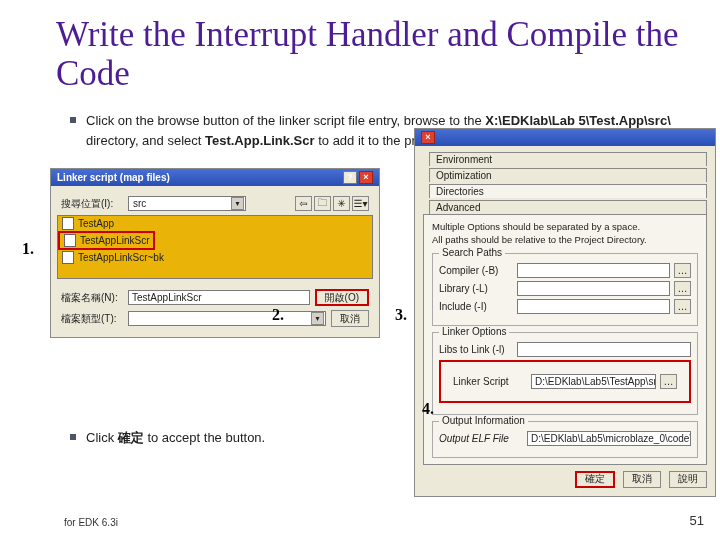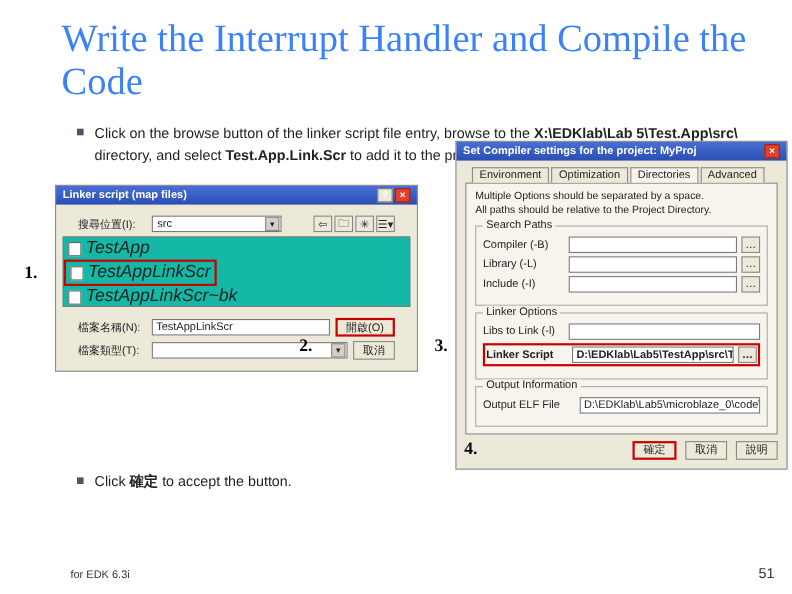--- a/index.html
+++ b/index.html
@@ -16,21 +16,21 @@
     position: absolute;
     inset: 0;
     padding: 16px 20px 28px 56px;
   }
   h1 {
     font-family: "Times New Roman", Times, serif;
     font-weight: 400;
     font-size: 35px;
     line-height: 1.1;
     margin: 0 0 18px 0;
-    color: #3b82f6;
+    color: #4c1d95;
   }
   .bullet {
     display: flex;
     gap: 10px;
     font-size: 13px;
     line-height: 1.5;
     margin: 0 0 14px 14px;
     color: #222;
   }
   .bullet .sq {
@@ -72,47 +72,47 @@
     width: 14px; height: 13px; background: #ece9d8; border: 1px solid #777;
     text-align: center; font-size: 9px; line-height: 11px; font-family: Arial;
     cursor: pointer;
   }
   .xbtn { color: #fff; background: #e04030; border-color: #a02010; }
   .dlg .body { padding: 6px; }
   .field {
     background: #fff; border: 1px solid #7a7a7a; height: 15px;
     padding: 0 3px; font-size: 10px; display: flex; align-items: center; overflow: hidden; white-space: nowrap;
   }
-  label.row { display: flex; align-items: center; gap: 5px; margin: 4px 14px; font-size: 10px; }
+  label.row { display: flex; align-items: center; gap: 5px; margin: 4px 4px; font-size: 10px; }
   label.row .lbl { flex: none; }
   .btn {
     background: #ece9d8; border: 1px solid #888; padding: 1px 8px;
     font-size: 10px; cursor: pointer; height: 17px; display: inline-flex; align-items: center;
   }
   .dropdown {
     background: #fff; border: 1px solid #7a7a7a; height: 15px; font-size: 10px;
     display: flex; align-items: center; justify-content: space-between; padding: 0 1px 0 4px;
   }
   .dropdown .arr {
     width: 13px; height: 13px; background: #d4d0c8; border: 1px solid #888;
     display: flex; align-items: center; justify-content: center; font-size: 8px;
   }
   .listbox {
-    background: #14b8a6; border: 1px solid #7a7a7a; font-size: 16px; font-style: italic;
+    background: #eab308; border: 1px solid #7a7a7a; font-size: 10px;
   }
   .listbox .item {
     padding: 1px 4px; display: flex; align-items: center; gap: 4px;
   }
   .file-ico::before {
     content: ""; width: 10px; height: 11px; background: #fff;
     border: 1px solid #666; display: inline-block;
   }
 
   
-  .tabs { display: flex; gap: 2px; margin-bottom: 0; padding-left: 6px; font-size: 10px; }
+  .tabs { display: flex; gap: 2px; margin-bottom: 0; padding-left: 6px; font-size: 10px; flex-direction: column; }
   .tab {
     background: #ece9d8; border: 1px solid #888; border-bottom: none;
     padding: 1px 6px; cursor: pointer;
   }
   .tab.active { background: #f6f4ec; font-weight: 400; }
   .tab-body {
     border: 1px solid #888; background: #f6f4ec; padding: 6px 8px; font-size: 10px;
   }
   .group {
     border: 1px solid #aaa; padding: 6px 6px 8px 6px; margin-top: 6px; position: relative;
@@ -204,21 +204,20 @@
           <span class="btn">取消</span>
         </label>
       </div>
     </div>
 
     <div class="callout" style="left:216px; top:142px;">2.</div>
     <div class="callout" style="left:339px; top:142px;">3.</div>
 
     <div class="dlg" style="left:358px; top:-36px; width:302px;">
       <div class="title">
-        <span>Set Compiler settings for the project: MyProj</span>
         <span class="xbtn">×</span>
       </div>
       <div class="body" style="padding:6px 8px 8px 8px;">
         <div class="tabs">
           <span class="tab">Environment</span>
           <span class="tab">Optimization</span>
           <span class="tab active">Directories</span>
           <span class="tab">Advanced</span>
         </div>
         <div class="tab-body">
@@ -243,31 +242,31 @@
                 <span class="iconbtn">…</span>
               </div>
           </div>
 
           <div class="group">
             <span class="legend">Linker Options</span>
             <div class="small-row">
                 <span class="small-lbl">Libs to Link (-l)</span>
                 <span class="field" style="flex:1;"></span>
               </div>
-            <div class="small-row highlight" style="padding:1px;font-weight:bold;">
+            <div class="small-row highlight" style="padding:12px;">
               <span class="small-lbl">Linker Script</span>
               <span class="field" style="flex:1;">D:\EDKlab\Lab5\TestApp\src\Test</span>
               <span class="iconbtn">…</span>
             </div>
           </div>
 
           <div class="group">
             <span class="legend">Output Information</span>
             <div class="small-row">
-                <span class="small-lbl" style="width:84px;">Output ELF File</span>
+                <span class="small-lbl" style="width:84px;font-style:italic;">Output ELF File</span>
                 <span class="field" style="flex:1;">D:\EDKlab\Lab5\microblaze_0\code\exe</span>
               </div>
           </div>
         </div>
         <div style="display:flex; gap:8px; justify-content:flex-end; margin-top:6px;">
           <span class="btn highlight">確定</span>
           <span class="btn">取消</span>
           <span class="btn">說明</span>
         </div>
       </div>

